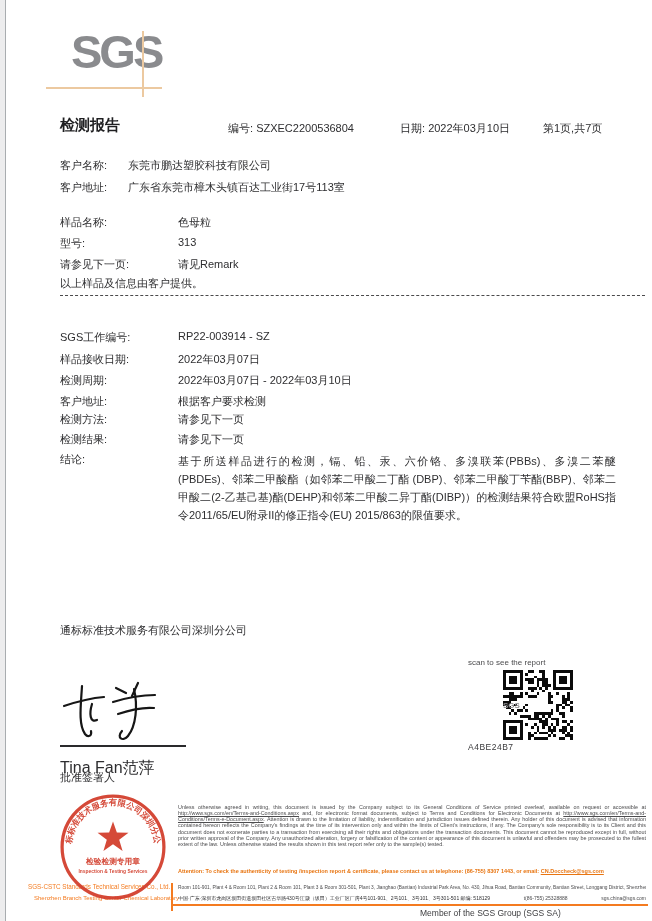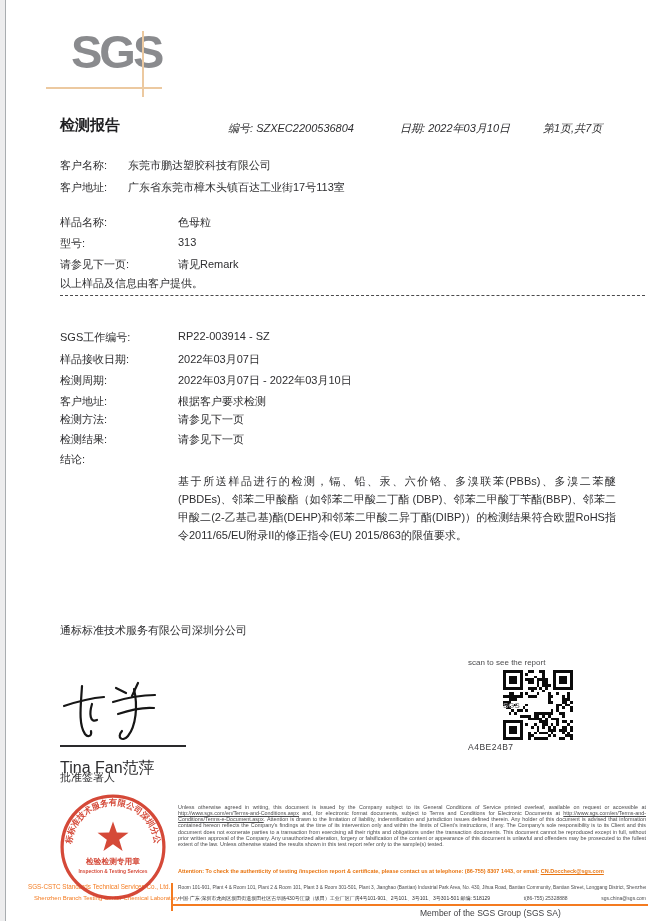--- a/index.html
+++ b/index.html
@@ -9,34 +9,34 @@
   
   .scan-strip{position:absolute;left:0;top:0;width:5px;height:921px;background:#ededee;}
   .scan-line{position:absolute;left:5px;top:0;width:1px;height:921px;background:#a9adb0;}
   
   .logo{position:absolute;left:71px;top:28px;font-size:47px;font-weight:bold;
         letter-spacing:-3px;color:#8a8b8e;line-height:1;}
   .mark-h{position:absolute;left:46px;top:87px;width:116px;height:2px;background:#ecc9a0;}
   .mark-v{position:absolute;left:142px;top:31px;width:2px;height:66px;background:#ecc9a0;}
   
   .doc-title{position:absolute;left:60px;top:116px;font-size:15px;font-weight:bold;color:#1f1f21;}
-  .meta{position:absolute;top:121px;font-size:11px;white-space:nowrap;font-style:italic;}
+  .meta{position:absolute;top:121px;font-size:11px;white-space:nowrap;}
   .meta.num{left:228px;} .meta.date{left:400px;} .meta.pages{left:543px;}
   
   .row{position:absolute;left:60px;font-size:11px;height:16px;white-space:nowrap;}
   .row .lbl{position:absolute;left:0;top:0;}
   .row .val{position:absolute;top:0;}
   .col-a .val{left:68px;} .col-b .val{left:118px;}
   .note{position:absolute;left:60px;font-size:11px;}
   .dashes{position:absolute;left:60px;top:295px;width:585px;border-top:1.5px dashed #4a4a4c;}
   
   .concl{position:absolute;left:60px;top:452px;font-size:11px;}
   .concl .lbl{position:absolute;left:0;top:0;white-space:nowrap;}
   .concl .val{position:absolute;left:118px;top:0;width:438px;line-height:18px;
-              white-space:normal;overflow-wrap:anywhere;text-align:justify;margin-top:20px;}
+              white-space:normal;overflow-wrap:anywhere;text-align:justify;}
   
   .sig-company{position:absolute;left:60px;top:622px;font-size:11px;line-height:16px;}
   .sig-svg{position:absolute;left:58px;top:676px;}
   .sig-rule{position:absolute;left:60px;top:745px;width:126px;height:1.5px;background:#2a2a2c;}
   .sig-name{position:absolute;left:60px;top:758px;font-size:16px;}
   .sig-title{position:absolute;left:60px;top:770px;font-size:11px;font-family:Liberation Serif, serif;}
   
   .qr-wrap{position:absolute;left:468px;top:658px;width:140px;text-align:left;}
   .qr-caption{font-size:8px;color:#4c4c4e;}
   .qr-box{position:relative;width:70px;height:70px;margin:3px auto 2px auto;}

